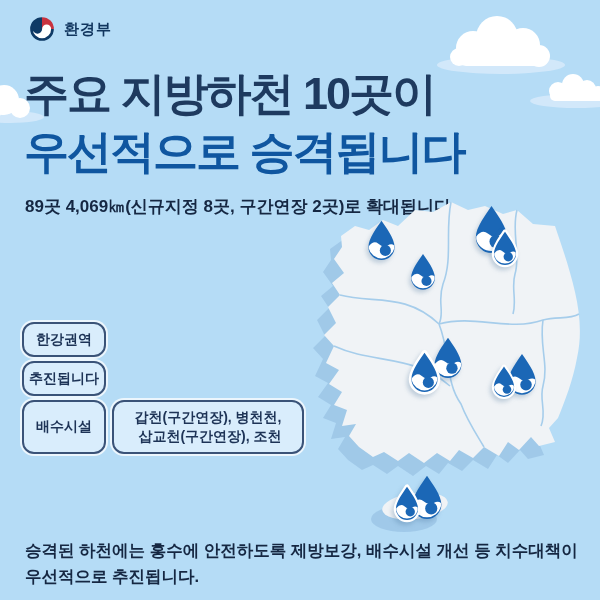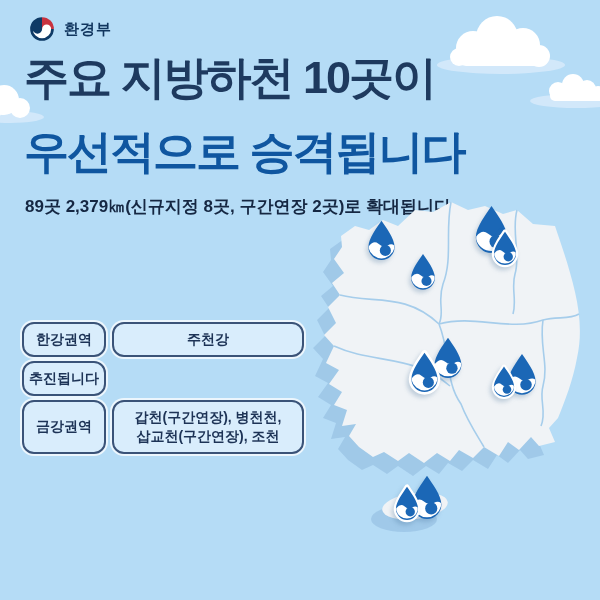--- a/index.html
+++ b/index.html
@@ -11,32 +11,32 @@
   *{margin:0;padding:0;box-sizing:border-box;}
   html,body{width:600px;height:600px;overflow:hidden;}
   body{background:var(--background);font-family:"Liberation Sans","DejaVu Sans",sans-serif;}
   .poster{position:relative;width:600px;height:600px;background:var(--background);overflow:hidden;}
 
   .cloud{position:absolute;}
   .logo{position:absolute;left:28px;top:15px;display:flex;align-items:center;gap:8px;}
   .logo-label{font-size:15px;font-weight:700;color:#10355e;letter-spacing:1px;}
 
   .title-line{position:absolute;left:24px;font-weight:800;font-size:45px;letter-spacing:-2px;white-space:nowrap;}
-  .title-line.l1{top:48px;color:var(--title-primary);}
+  .title-line.l1{top:64px;color:var(--title-primary);}
   .title-line.l2{top:122px;color:var(--title-accent);}
   .subtitle{position:absolute;left:25px;top:195px;font-size:17px;font-weight:700;color:var(--text-dark);white-space:nowrap;}
 
   .map-svg{position:absolute;left:303px;top:196px;width:290px;height:336px;overflow:visible;}
   .drop{position:absolute;overflow:visible;filter:drop-shadow(-2px 3px 2px rgba(70,110,150,.28));}
 
   .regions{position:absolute;left:22px;top:322px;width:282px;display:flex;flex-direction:column;gap:4px;}
   .t-row{display:flex;gap:6px;}
   .cell{background:var(--cell-bg);border:2px solid var(--cell-border);border-radius:12px;
         box-shadow:0 0 0 2px rgba(255,255,255,.75);display:flex;align-items:center;justify-content:center;
-        text-align:center;font-weight:700;color:var(--cell-text);font-size:14px;line-height:1.35;
+        text-align:right;font-weight:700;color:var(--cell-text);font-size:14px;line-height:1.35;
         padding:6px 4px;min-height:33px;}
   .cell.region{width:84px;flex:none;}
   .cell.rivers{flex:1;white-space:pre-line;}
 
   .footer-note{position:absolute;left:25px;top:538px;width:556px;font-size:16.5px;font-weight:700;
                color:var(--text-dark);line-height:1.55;}
 </style>
 </head>
 <body>
 
@@ -83,21 +83,21 @@
     <svg width="28" height="28" viewBox="0 0 26 26">
       <path d="M13 2 A11 11 0 0 1 24 13 L13 13 Z" fill="#c8323f"></path>
       <path d="M24 13 A11 11 0 1 1 13 2 L13 13 Z" fill="#0e3a66"></path>
       <path d="M4.5 13 a8.5 8.5 0 0 0 17 0 a4.2 4.2 0 0 0 -8.4 0 a4.3 4.3 0 0 1 -8.6 0 Z" fill="#ffffff"></path>
     </svg>
     <span class="logo-label">환경부</span>
   </div>
 
   <div class="title-line l1">주요 지방하천 10곳이</div>
   <div class="title-line l2">우선적으로 승격됩니다</div>
-  <div class="subtitle">89곳 2,379㎞(신규지정 8곳, 구간연장 2곳)로 확대됩니다</div>
+  <div class="subtitle">89곳 4,069㎞(신규지정 8곳, 구간연장 2곳)로 확대됩니다</div>
 
   <svg class="map-svg" viewBox="0 0 290 336">
     <g transform="translate(-11,13)" opacity="0.38">
       <path d="M38 40 L52 30 L66 34 L80 24 L95 30 L112 14 L130 16 L148 6 L165 14 L182 10 L200 18 L214 14 L230 28 L252 30
                C258 48 266 70 272 96 C277 118 279 140 274 162 C270 184 262 205 255 222
                L246 232 L252 246 L236 250 L228 241 L216 254 L205 246 L196 260 L181 251 L170 262 L156 254
                L147 265 L134 257 L121 267 L106 257 L95 265 L81 256 L70 261 L56 251
                L46 240 L53 228 L39 230 L44 214 L31 209 L39 196 L26 188 L36 174 L23 167 L31 150 L21 139
                L33 127 L25 111 L37 99 L29 87 L41 77 L31 63 L39 51 Z" fill="var(--map-shadow)"></path>
       <ellipse cx="112" cy="310" rx="33" ry="13" fill="var(--map-shadow)"></ellipse>
@@ -151,26 +151,26 @@
       <use href="#drop"></use>
     </svg>
   <svg class="drop" style="left:394px;top:486px" width="26" height="34" viewBox="0 0 40 52">
       <use href="#dropHalo"></use>
       <use href="#drop"></use>
     </svg>
 
   <div class="regions">
     <div class="t-row">
       <div class="cell region">한강권역</div>
-      <div class="cell rivers">주천강</div>
     </div>
     <div class="t-row">
       <div class="cell region">추진됩니다</div>
     </div>
     <div class="t-row">
-      <div class="cell region">금강권역</div>
+      <div class="cell region">배수시설</div>
       <div class="cell rivers">갑천(구간연장), 병천천,
 삽교천(구간연장), 조천</div>
     </div>
   </div>
 
+  <div class="footer-note">승격된 하천에는 홍수에 안전하도록 제방보강, 배수시설 개선 등 치수대책이 우선적으로 추진됩니다.</div>
 
 </div>
 
 </body></html>

